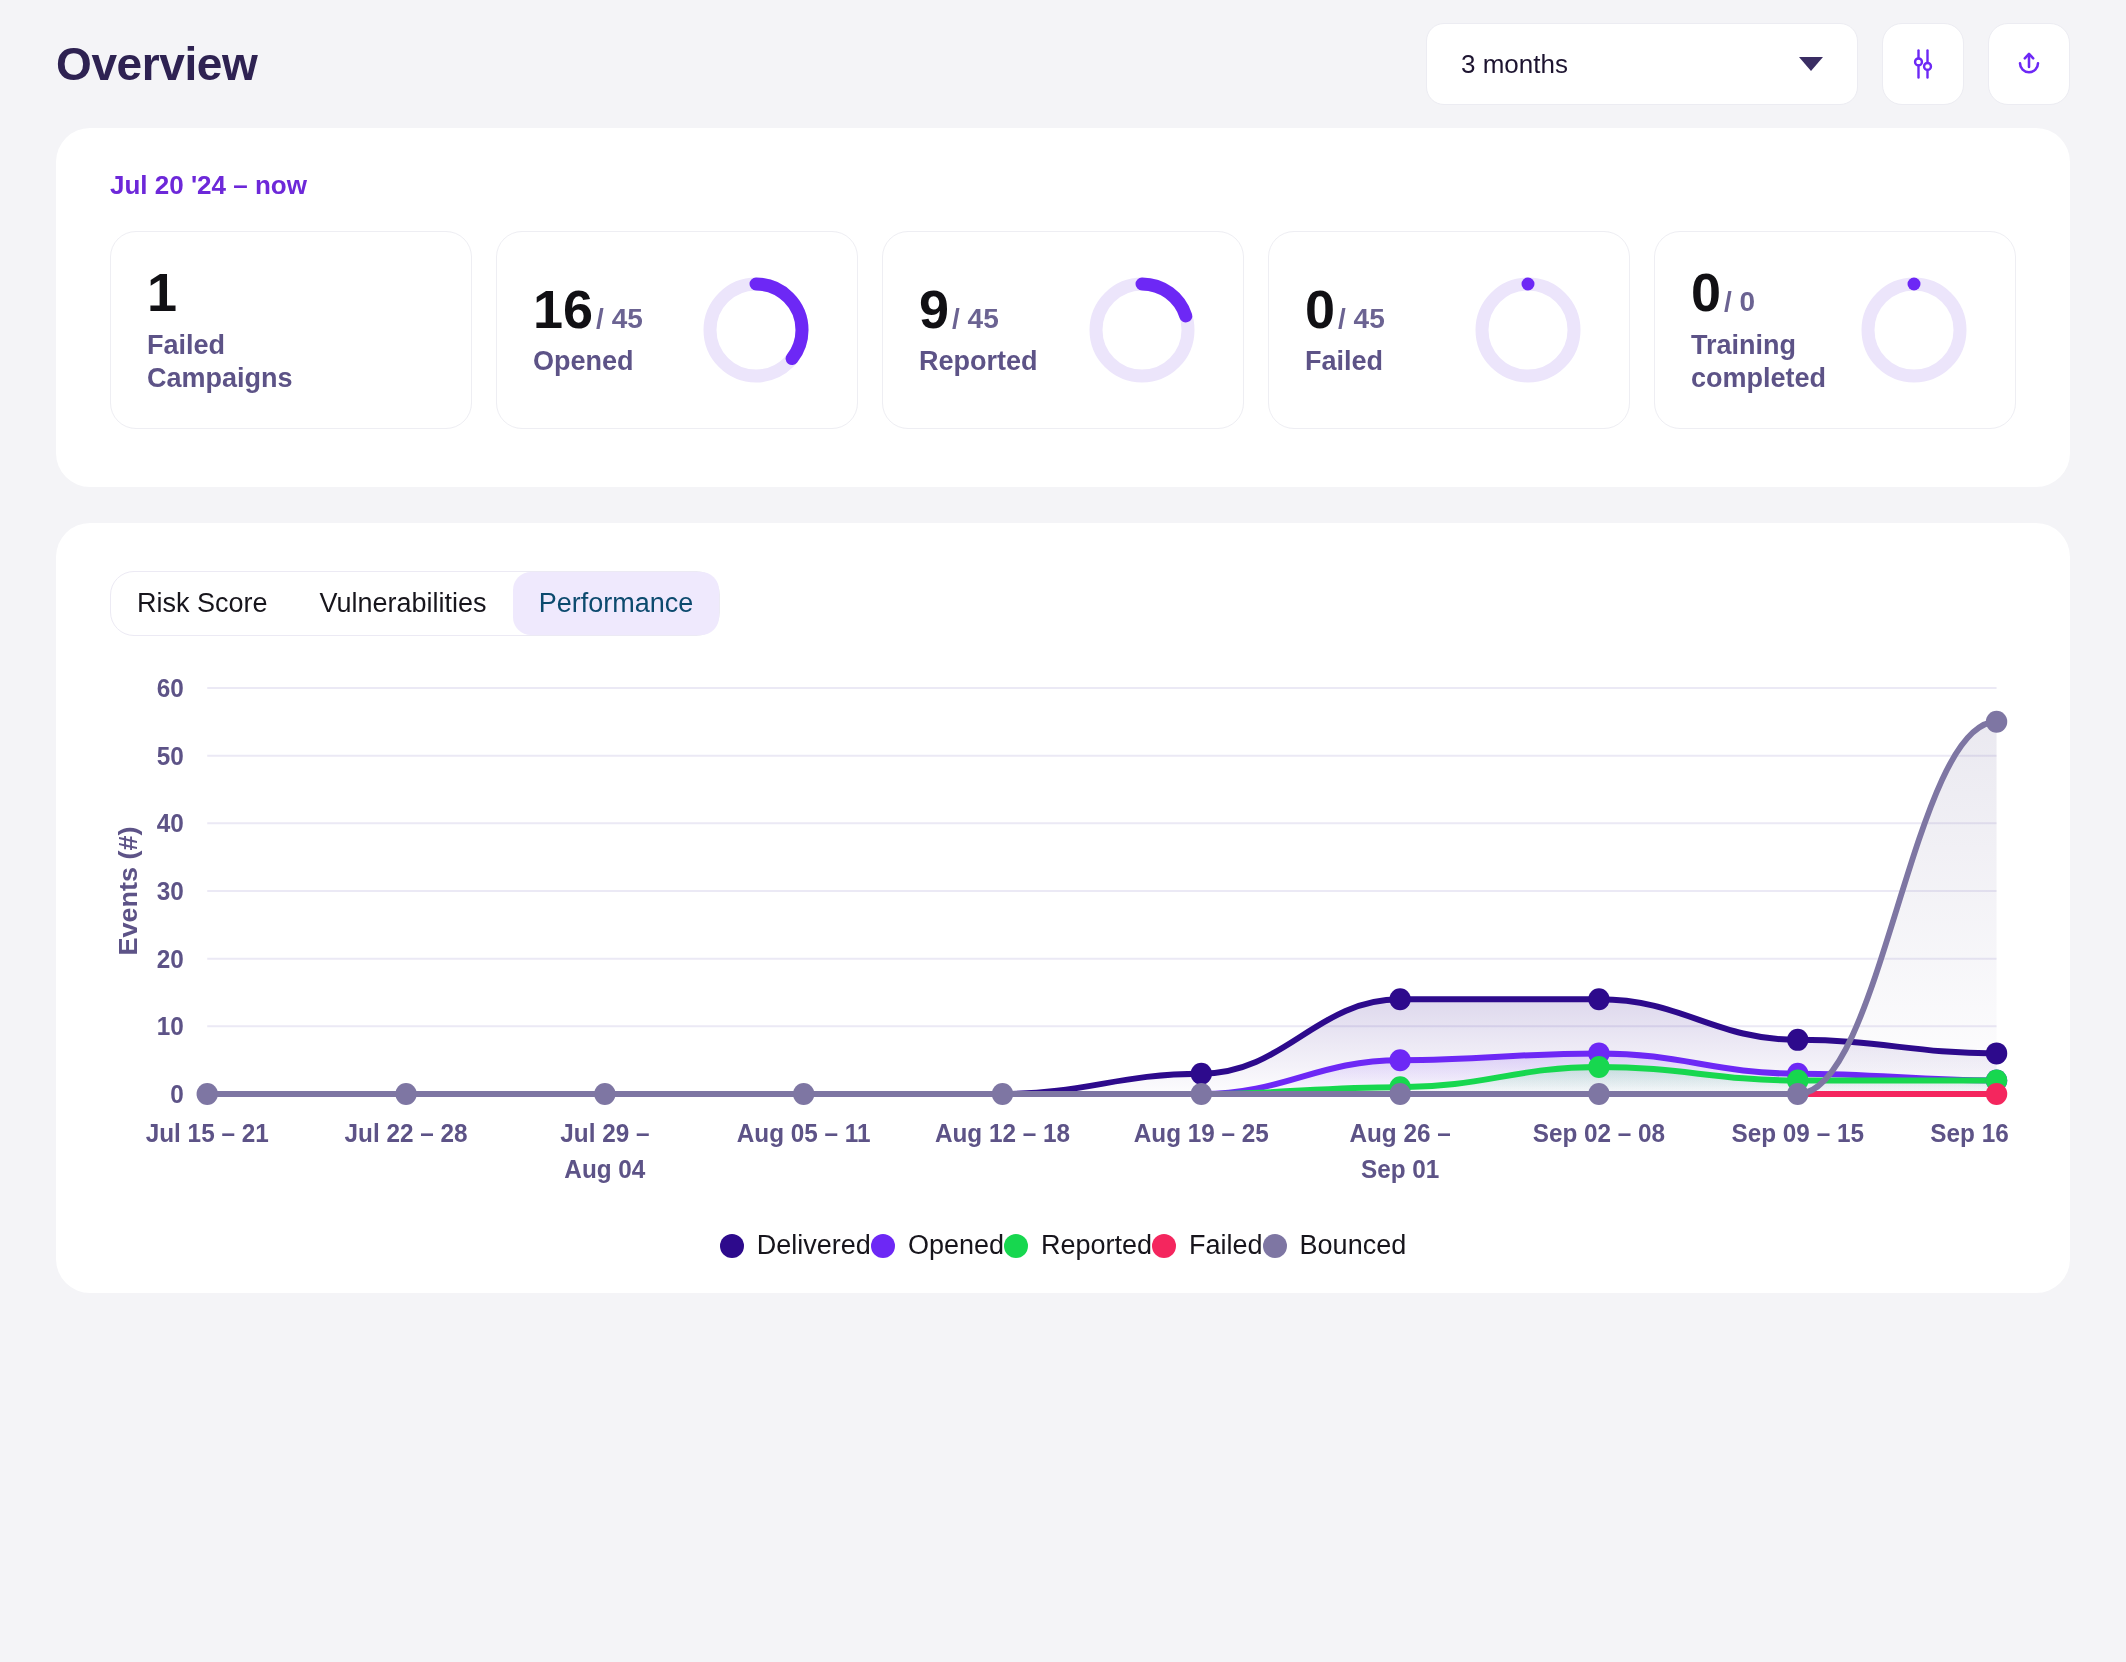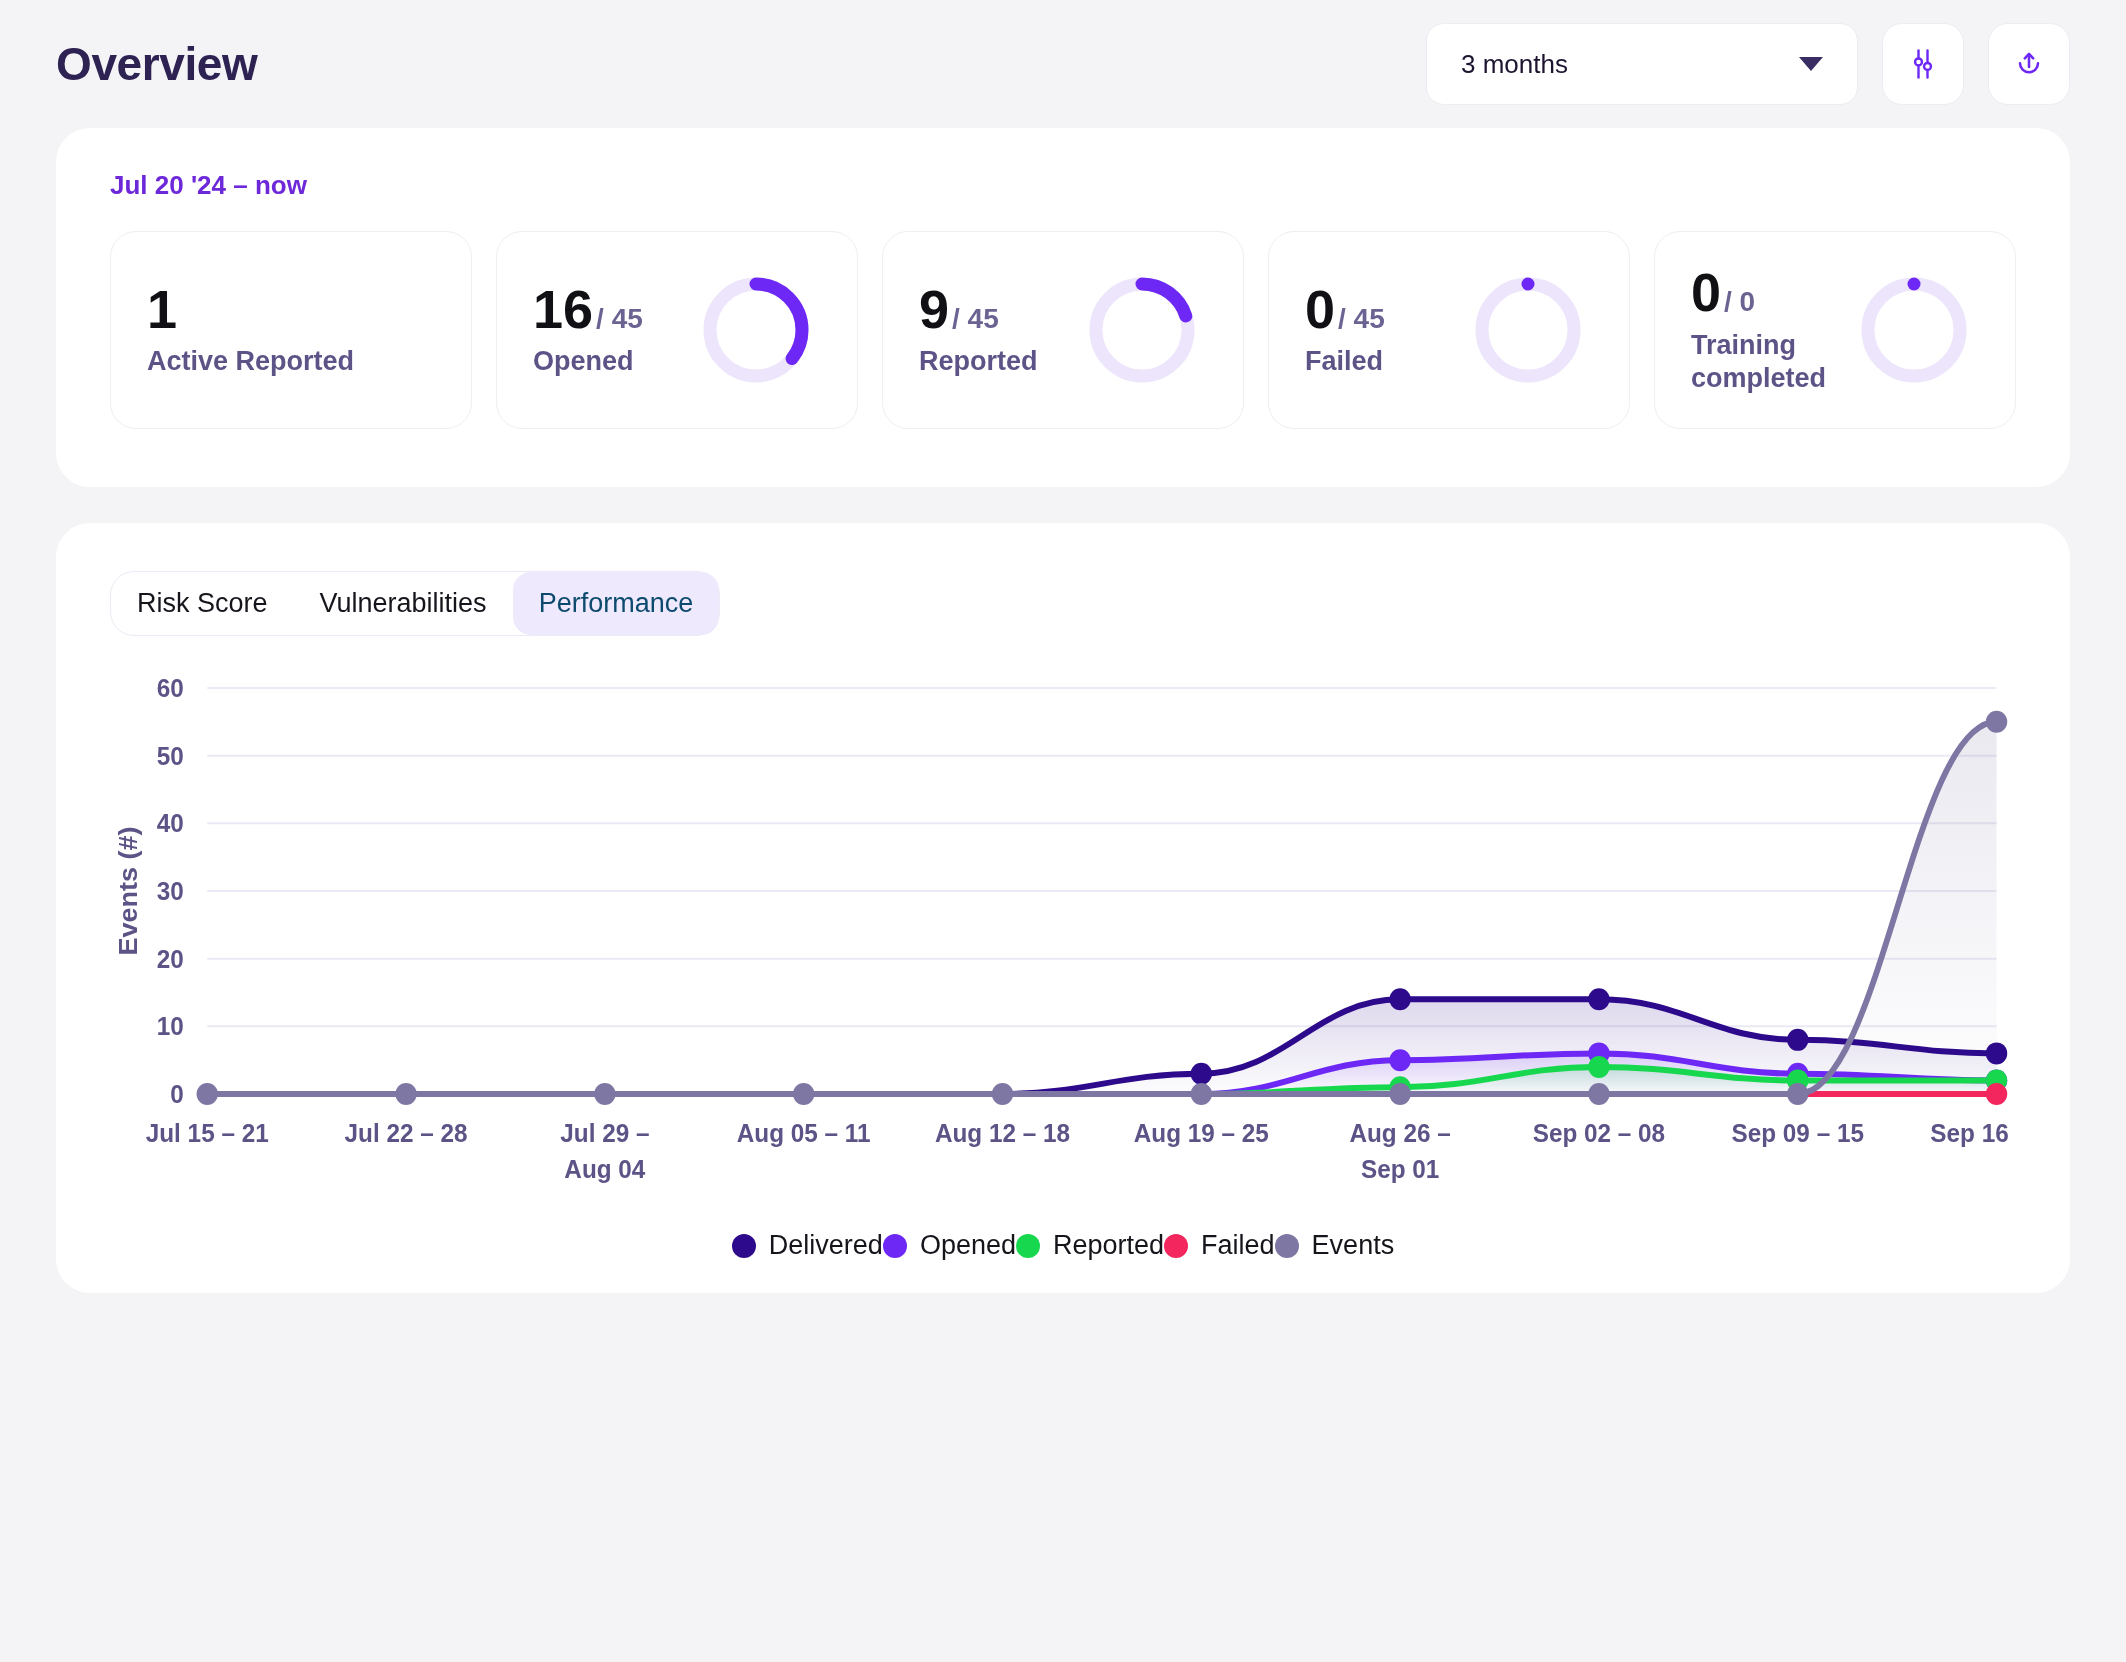--- a/index.html
+++ b/index.html
@@ -117,21 +117,21 @@
   </div>
 
   <div class="panel kpi-panel">
     <div class="range-label">Jul 20 '24 – now</div>
     <div class="kpi-row" id="kpi-row">
         <div class="kpi-card">
           <div class="kpi-left">
             <div class="kpi-num-line">
               <span class="kpi-value">1</span>
             </div>
-            <div class="kpi-label">Active Reported</div>
+            <div class="kpi-label">Failed Campaigns</div>
           </div>
         </div>
         <div class="kpi-card">
           <div class="kpi-left">
             <div class="kpi-num-line">
               <span class="kpi-value">16</span>
               <span class="kpi-total">/ 45</span>
             </div>
             <div class="kpi-label">Opened</div>
           </div>
@@ -286,18 +286,18 @@
         <div class="legend-item">
           <span class="legend-dot" style="background: rgb(23, 215, 79);"></span>
           <span class="legend-text">Reported</span>
         </div>
         <div class="legend-item">
           <span class="legend-dot" style="background: rgb(244, 38, 94);"></span>
           <span class="legend-text">Failed</span>
         </div>
         <div class="legend-item">
           <span class="legend-dot" style="background: rgb(126, 118, 163);"></span>
-          <span class="legend-text">Events</span>
+          <span class="legend-text">Bounced</span>
         </div>
       </div>
   </div>
 
 </div>
 
 </body></html>

